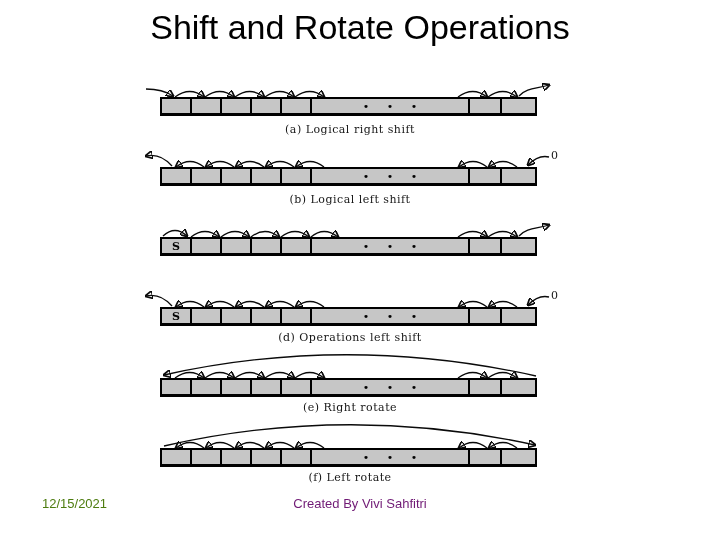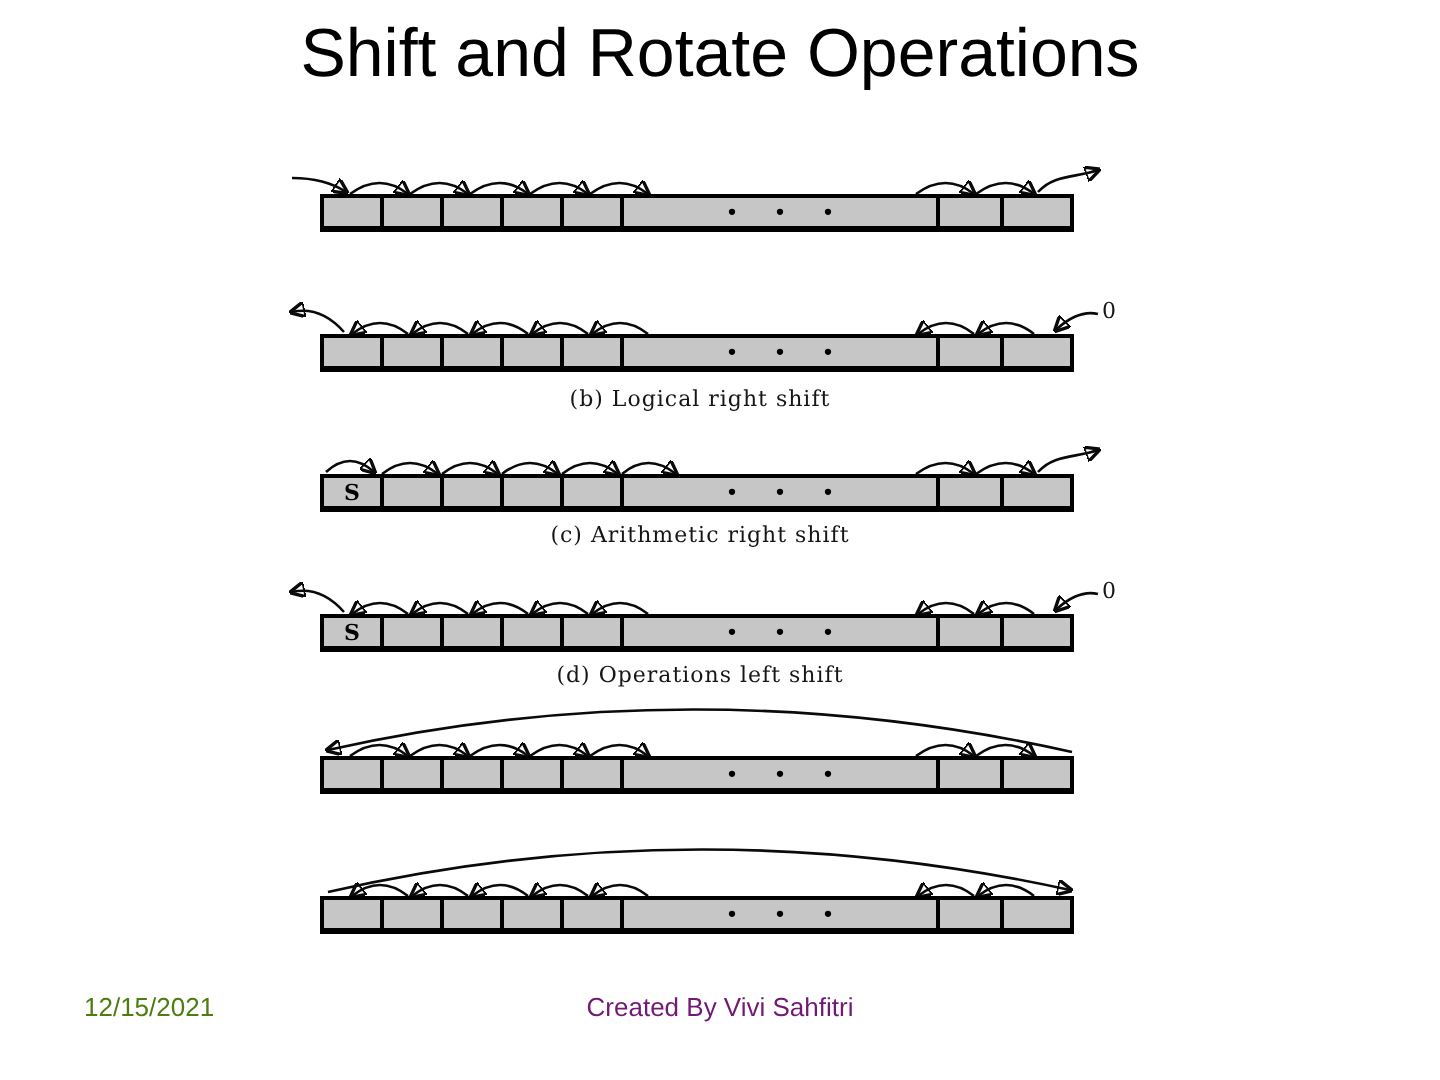--- a/index.html
+++ b/index.html
@@ -141,45 +141,45 @@
   <div class="register" style="top:97px">
     <div class="cell"></div>
     <div class="cell"></div>
     <div class="cell"></div>
     <div class="cell"></div>
     <div class="cell"></div>
     <div class="cell mid">• • •</div>
     <div class="cell r"></div>
     <div class="cell r last"></div>
   </div>
+  <div class="caption" style="top:123px">(a) Logical right shift</div>
 
   <div class="register" style="top:167px">
     <div class="cell"></div>
     <div class="cell"></div>
     <div class="cell"></div>
     <div class="cell"></div>
     <div class="cell"></div>
     <div class="cell mid">• • •</div>
     <div class="cell r"></div>
     <div class="cell r last"></div>
   </div>
   <div class="zero" style="top:149px">0</div>
-  <div class="caption" style="top:193px">(b) Logical right shift</div>
+  <div class="caption" style="top:193px">(b) Logical left shift</div>
 
   <div class="register" style="top:237px">
     <div class="cell scell">S</div>
     <div class="cell"></div>
     <div class="cell"></div>
     <div class="cell"></div>
     <div class="cell"></div>
     <div class="cell mid">• • •</div>
     <div class="cell r"></div>
     <div class="cell r last"></div>
   </div>
-  <div class="caption" style="top:261px">(c) Arithmetic right shift</div>
 
   <div class="register" style="top:307px">
     <div class="cell scell">S</div>
     <div class="cell"></div>
     <div class="cell"></div>
     <div class="cell"></div>
     <div class="cell"></div>
     <div class="cell mid">• • •</div>
     <div class="cell r"></div>
     <div class="cell r last"></div>
@@ -190,28 +190,30 @@
   <div class="register" style="top:378px">
     <div class="cell"></div>
     <div class="cell"></div>
     <div class="cell"></div>
     <div class="cell"></div>
     <div class="cell"></div>
     <div class="cell mid">• • •</div>
     <div class="cell r"></div>
     <div class="cell r last"></div>
   </div>
+  <div class="caption" style="top:401px">(e) Right rotate</div>
 
   <div class="register" style="top:448px">
     <div class="cell"></div>
     <div class="cell"></div>
     <div class="cell"></div>
     <div class="cell"></div>
     <div class="cell"></div>
     <div class="cell mid">• • •</div>
     <div class="cell r"></div>
     <div class="cell r last"></div>
   </div>
+  <div class="caption" style="top:471px">(f) Left rotate</div>
 
   <div class="footer-date">12/15/2021</div>
   <div class="footer-credit">Created By Vivi Sahfitri</div>
 
 </div>
 
 </body></html>

